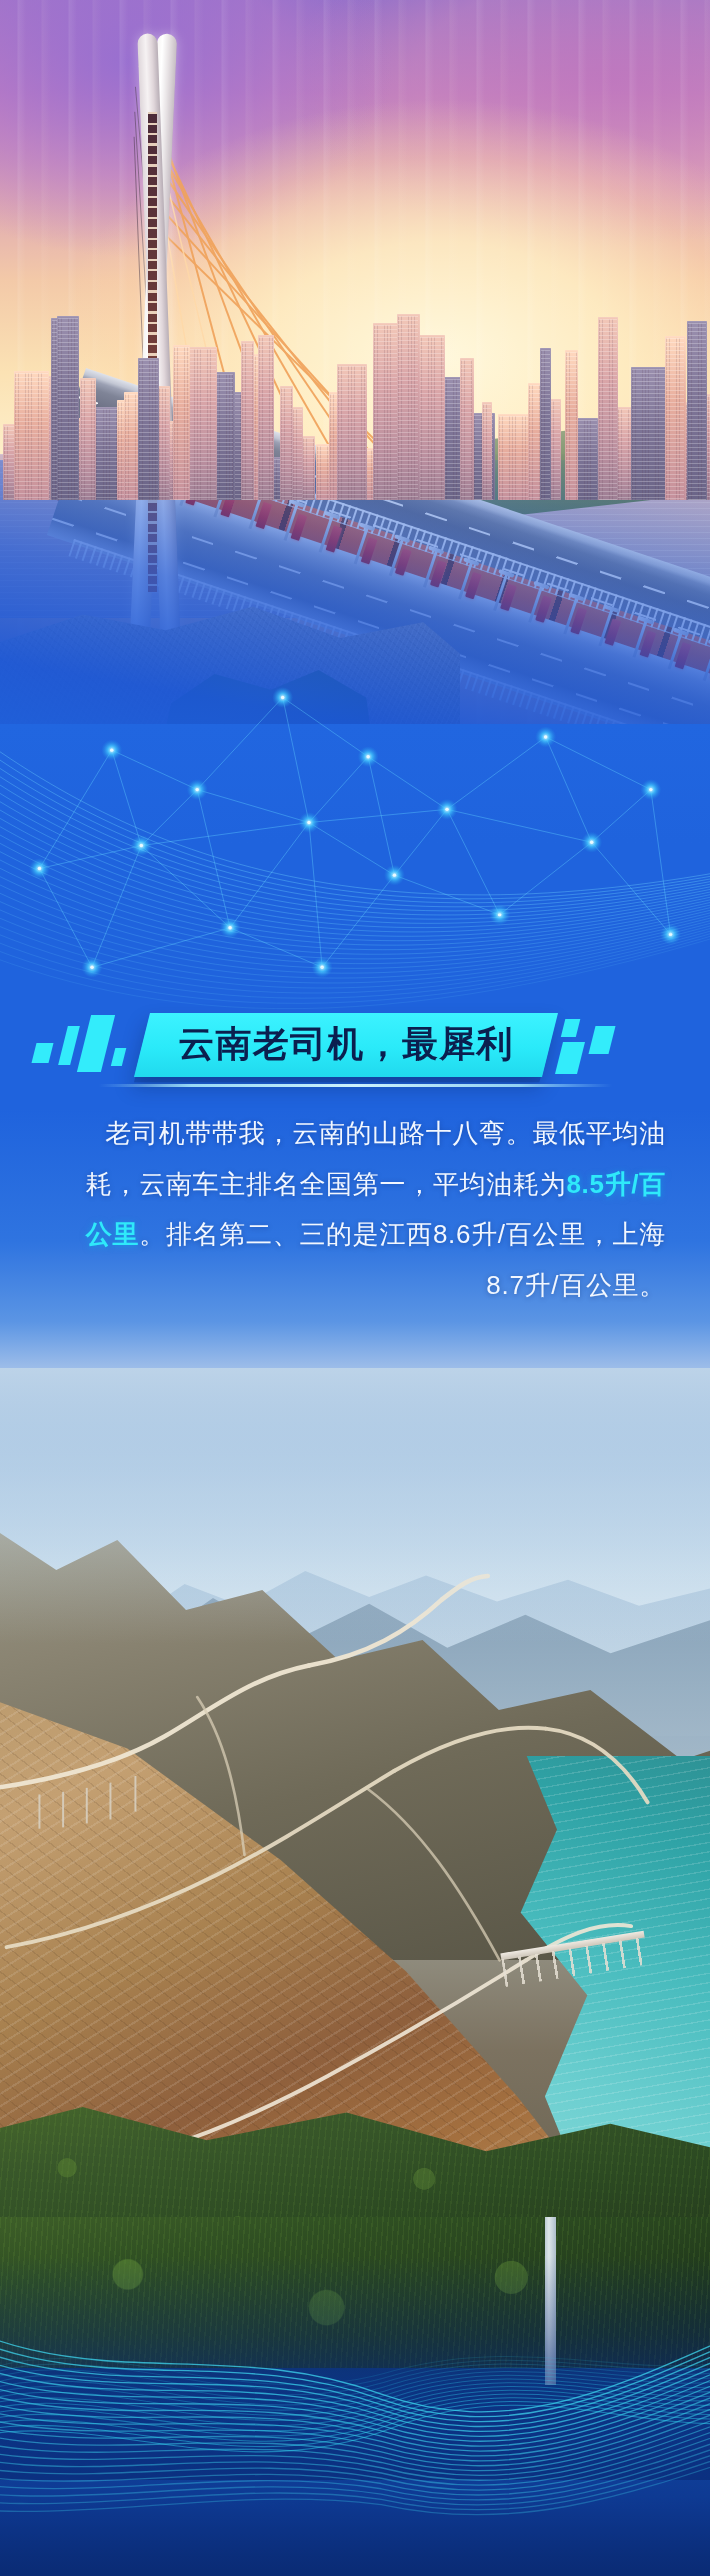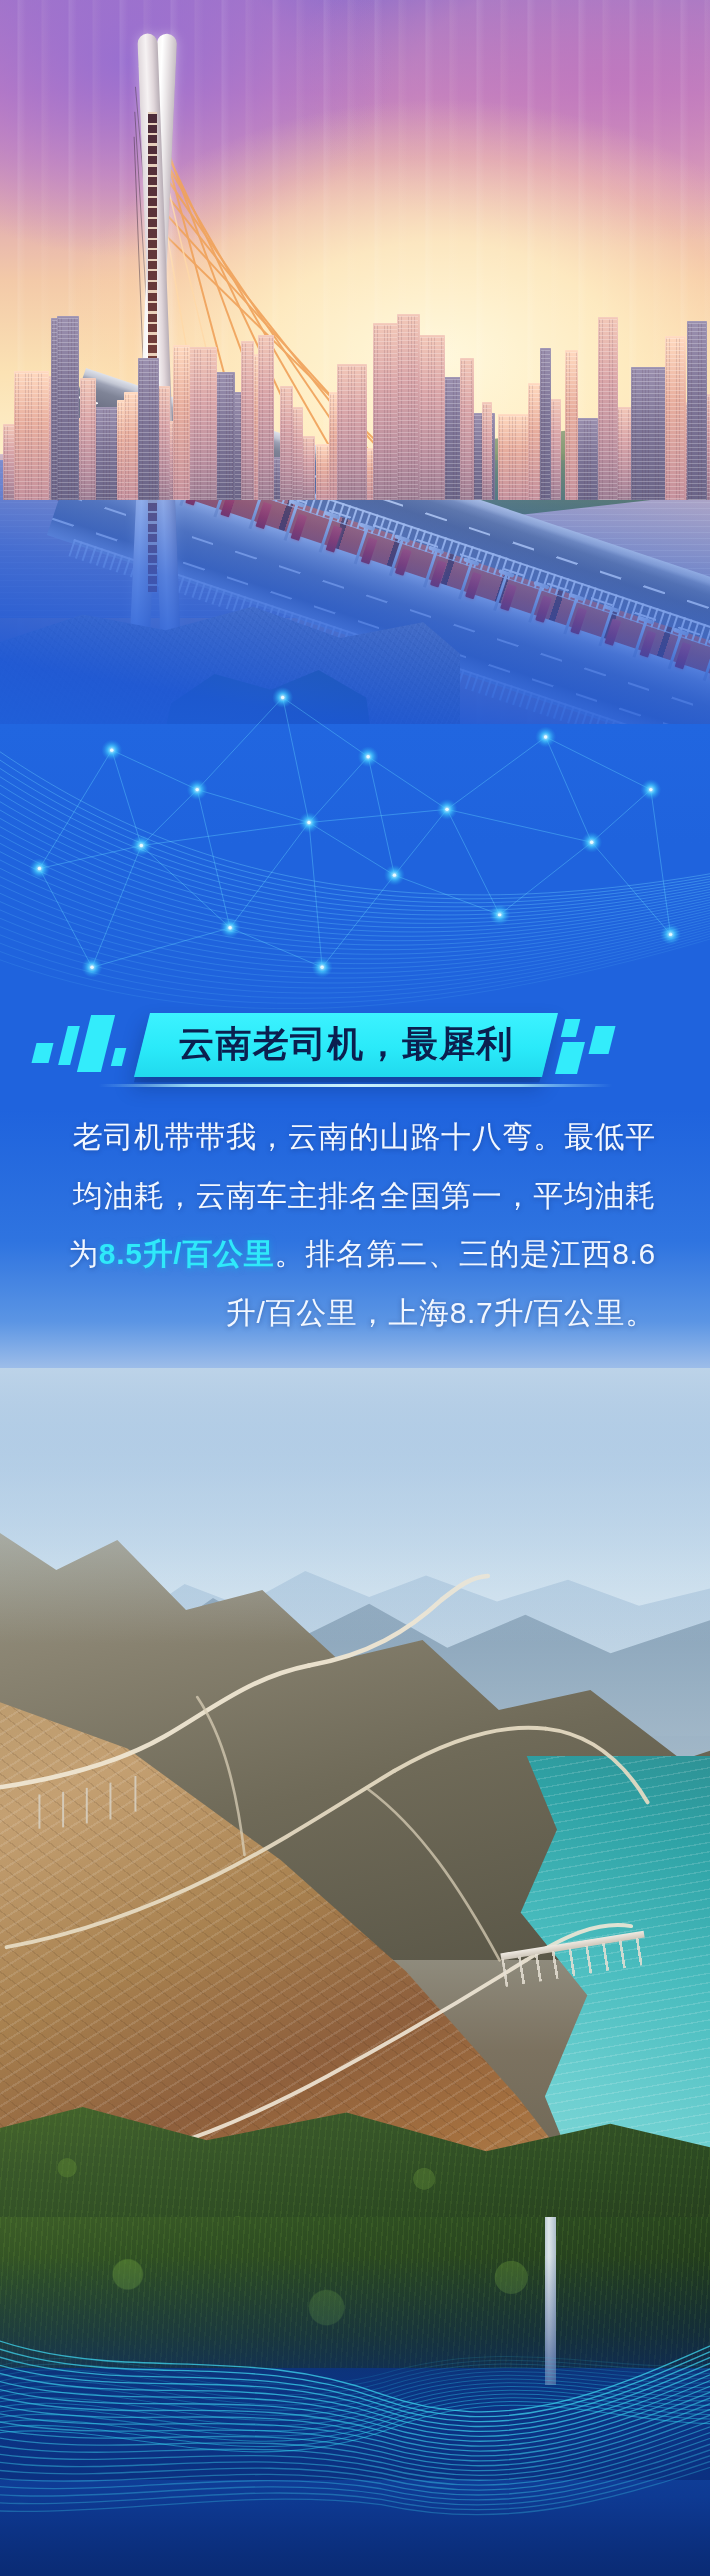--- a/index.html
+++ b/index.html
@@ -133,22 +133,22 @@
     transform:skewX(-14deg);
     box-shadow:0 6.6px 0 -1.3px rgba(7,40,110,.28), 0 10.5px 18.4px rgba(4,22,70,.28);}
   .tb-text{position:absolute;left:142px;top:6.6px;width:408px;height:64px;
     display:flex;align-items:center;justify-content:center;
     color:#0b1f4f;font-size:36px;font-weight:bold;letter-spacing:1.3px;
     white-space:nowrap;}
   .tb-underline{position:absolute;left:99px;top:78px;width:513px;height:2.6px;
     background:linear-gradient(90deg,rgba(140,230,255,0) 0%,rgba(175,240,255,.85) 18%,rgba(215,250,255,.95) 50%,rgba(175,240,255,.8) 82%,rgba(140,230,255,0) 100%);}
 
   
-  .copy{position:absolute;left:64px;top:1108px;width:592px;
-    color:#f2f7ff;font-size:30px;line-height:1.95;letter-spacing:0.7px;
+  .copy{position:absolute;left:74px;top:1108px;width:592px;
+    color:#f2f7ff;font-size:26px;line-height:1.95;letter-spacing:0.7px;
     text-shadow:0 1.3px 5.3px rgba(4,26,80,.35);}
   .copy .hl{color:#2fe9fa;font-weight:bold;text-shadow:0 1.3px 6.6px rgba(10,190,230,.5);}
 
   
   .mtn{position:absolute;left:0;top:1368px;width:710px;height:974px;overflow:hidden;
     background:linear-gradient(180deg,#bcd3ea 0%,#cfe0ee 14%,#dbe7f1 26%,#c8d6df 40%,#9a9a8e 55%,#7c7260 70%,#5c5948 100%);}
   .mtn-sky{position:absolute;left:0;top:0;width:710px;height:368px;
     background:linear-gradient(180deg,#5d8fc8 0%,#80aad6 16%,#a8c6e2 34%,#c6dbeb 54%,#dbe9f2 74%,#e8f1f6 100%);}
   .ridge{position:absolute;background-repeat:no-repeat;}
   .r-far{left:0;top:164px;width:710px;height:217px;opacity:.55;

